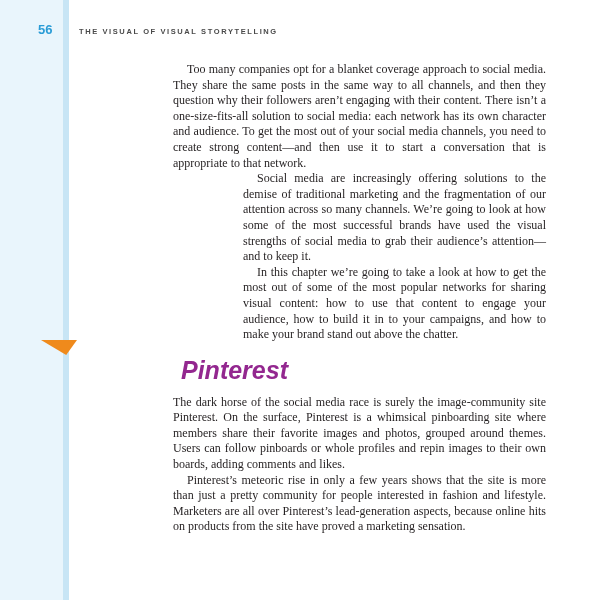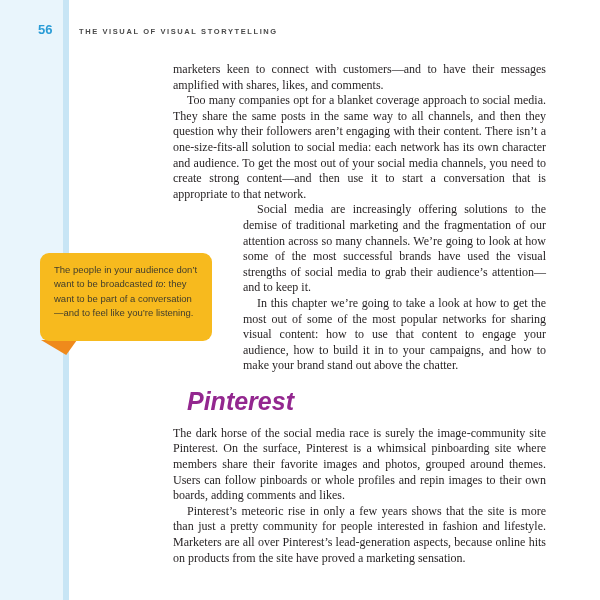--- a/index.html
+++ b/index.html
@@ -36,21 +36,21 @@
     position:absolute;left:173px;top:62px;width:373px;
     font-size:12px;line-height:15.6px;color:#231f20;
     text-align:justify;
   }
   .content p{margin:0;}
   .content p.indent{text-indent:14px;}
   .wrap-spacer{
     float:left;width:70px;height:148px;margin-top:30px;
   }
   h1.section{
-    margin:13px 0 11px 14px;
+    margin:13px 0 11px 8px;
     font-family:"Liberation Sans", sans-serif;
     font-style:italic;font-weight:600;
     font-size:25px;line-height:28px;
     color:#93278f;
     text-align:left;
   }
   
   .callout{
     position:absolute;left:40px;top:253px;width:172px;height:88px;
     background:#f7ba1e;border-radius:9px;
@@ -73,24 +73,22 @@
 
 <div class="page">
 
   <div class="left-band"></div>
   <div class="left-line"></div>
 
   <span class="pagenum">56</span>
   <span class="running">THE VISUAL OF VISUAL STORYTELLING</span>
 
   <div class="callout-tail"></div>
-  <div class="callout"><span>The people in your audience don’t want to be broadcasted </span><em>to</em><span>: they want to be part of a conversation—and to feel like you’re listening.</span></div>
 
   <main class="content">
-    <p>marketers keen to connect with customers—and to have their messages amplified with shares, likes, and comments.</p>
     <p class="indent">Too many companies opt for a blanket coverage approach to social media. They share the same posts in the same way to all channels, and then they question why their followers aren’t engaging with their content. There isn’t a one-size-fits-all solution to social media: each network has its own character and audience. To get the most out of your social media channels, you need to create strong content—and then use it to start a conversation that is appropriate to that network.</p>
     <div class="wrap-spacer"></div>
     <p class="indent">Social media are increasingly offering solutions to the demise of traditional marketing and the fragmentation of our attention across so many channels. We’re going to look at how some of the most successful brands have used the visual strengths of social media to grab their audience’s attention—and to keep it.</p>
     <p class="indent">In this chapter we’re going to take a look at how to get the most out of some of the most popular networks for sharing visual content: how to use that content to engage your audience, how to build it in to your campaigns, and how to make your brand stand out above the chatter.</p>
     <h1 class="section">Pinterest</h1>
     <p>The dark horse of the social media race is surely the image-community site Pinterest. On the surface, Pinterest is a whimsical pinboarding site where members share their favorite images and photos, grouped around themes. Users can follow pinboards or whole profiles and repin images to their own boards, adding comments and likes.</p>
     <p class="indent">Pinterest’s meteoric rise in only a few years shows that the site is more than just a pretty community for people interested in fashion and lifestyle. Marketers are all over Pinterest’s lead-generation aspects, because online hits on products from the site have proved a marketing sensation.</p>
   </main>
 
 </div>

